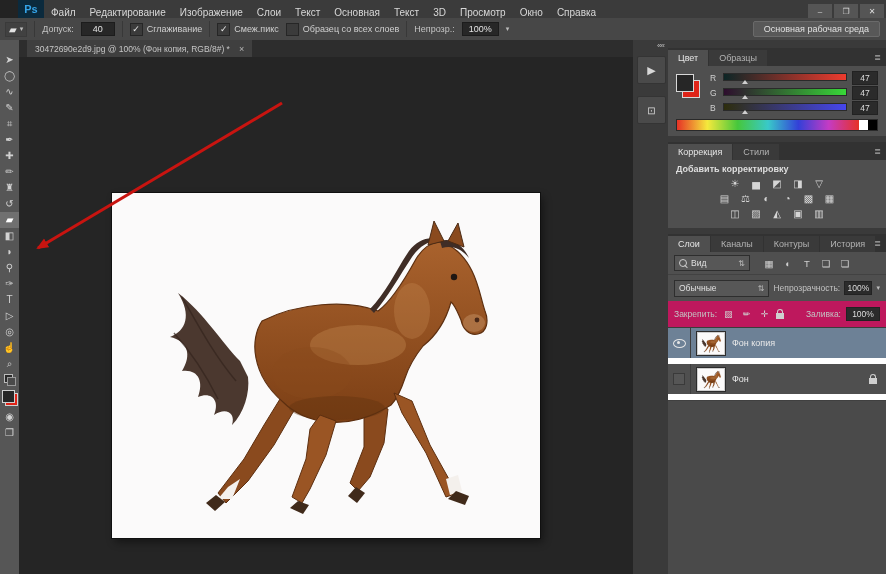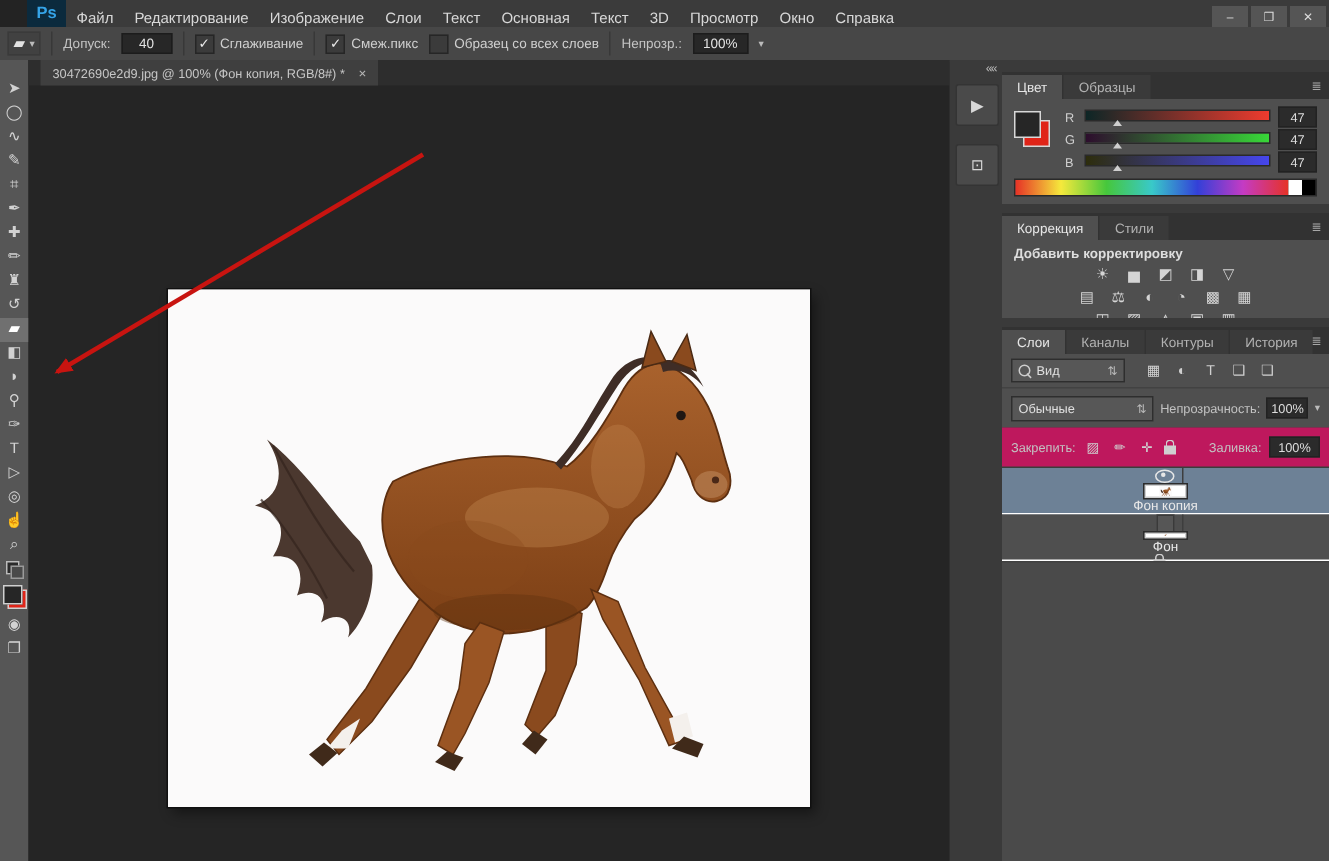--- a/index.html
+++ b/index.html
@@ -87,21 +87,21 @@
   .ch-track.b{background:linear-gradient(to right,#2d2d0c,#4646ee);}
   .ch-mark{position:absolute;left:18%;top:8px;width:0;height:0;margin-left:-3px;
     border-left:3px solid transparent;border-right:3px solid transparent;border-bottom:4px solid #cfcfcf;}
   .ch-val{width:24px;background:#2b2b2b;border:1px solid #222;color:#ddd;font-size:8.5px;
     text-align:center;padding:1px 0;}
   .spectrum{position:absolute;left:8px;right:8px;bottom:5px;height:10px;display:flex;border:1px solid #2a2a2a;}
   .spec-grad{flex:1;background:linear-gradient(to right,#e63226,#f5e93c,#46c73c,#39c9c9,#3340d8,#c43bc4,#e63226);}
   .spec-w{width:9px;background:#fff;}
   .spec-k{width:9px;background:#000;}
   
-  .adj-body{height:52px;padding:3px 8px;box-sizing:border-box;}
+  .adj-body{height:68px;padding:3px 8px;box-sizing:border-box;}
   .adj-header{font-size:9px;font-weight:bold;color:#dedede;margin:1px 0 2px 0;}
   .adj-row{display:flex;justify-content:center;gap:4px;margin-bottom:1px;}
   .adj-ico{width:17px;height:14px;display:flex;align-items:center;justify-content:center;
     color:#d5d5d5;font-size:10px;}
   
   .filter-row{height:22px;background:#4f4f4f;display:flex;align-items:center;gap:4px;
     padding:0 6px;border-bottom:1px solid #424242;}
   .kindbox{width:66px;height:14px;background:#575757;border:1px solid #2e2e2e;display:flex;
     align-items:center;gap:4px;padding:0 4px;font-size:8.5px;color:#e0e0e0;}
   .kindbox .spacer{flex:1;}
@@ -117,21 +117,21 @@
   .valbox{width:32px;background:#2b2b2b;border:1px solid #222;color:#ddd;font-size:8.5px;
     text-align:center;padding:1px 0;}
   .lock-row{height:26px;background:#be185d;display:flex;align-items:center;gap:5px;
     padding:0 6px;font-size:8.5px;border-bottom:1px solid #3c3c3c;}
   .l-ico{width:13px;height:13px;display:flex;align-items:center;justify-content:center;
     color:#cfcfcf;font-size:9px;}
   .lockico{position:relative;width:8px;height:6px;background:#cfcfcf;margin-top:4px;}
   .lockico::before{content:"";position:absolute;left:1px;top:-4px;width:4px;height:4px;
     border:1px solid #cfcfcf;border-bottom:none;border-radius:3px 3px 0 0;}
   .layer-row{height:30px;display:flex;align-items:center;background:#4f4f4f;
-    border-bottom:1px solid #ffffff;flex-direction:column;}
+    border-bottom:6px solid #ffffff;}
   .layer-row.selected{background:#6d8196;}
   .vis-cell{width:22px;height:30px;display:flex;align-items:center;justify-content:center;
     border-right:1px solid #3e3e3e;}
   .eye{width:11px;height:7px;border:1px solid #e6e6e6;border-radius:50%;position:relative;}
   .eye::after{content:"";position:absolute;left:3px;top:1px;width:3px;height:3px;border-radius:50%;background:#e6e6e6;}
   .visbox{width:10px;height:10px;background:#565656;border:1px solid #3a3a3a;}
   .thumb{width:26px;height:21px;background:#fff;border:1px solid #cfcfcf;outline:1px solid #2c2c2c;
     margin:0 7px 0 6px;overflow:hidden;}
   .thumb svg{display:block;width:100%;height:100%;}
   .layer-name{font-size:9px;color:#e8e8e8;flex:1;}
@@ -222,20 +222,21 @@
     <span>Смеж.пикс</span>
   </div>
   <div class="cbwrap">
     <span class="cb empty"></span>
     <span>Образец со всех слоев</span>
   </div>
   <div class="vsep"></div>
   <span class="lbl">Непрозр.:</span>
   <span class="numbox">100%</span>
   <span class="dd-arrow">▾</span>
+  <div class="ws-btn">Основная рабочая среда</div>
 </div>
 
 <div class="toolbar">
   <div class="tool">➤</div>
   <div class="tool">◯</div>
   <div class="tool">∿</div>
   <div class="tool">✎</div>
   <div class="tool">⌗</div>
   <div class="tool">✒</div>
   <div class="tool">✚</div>

